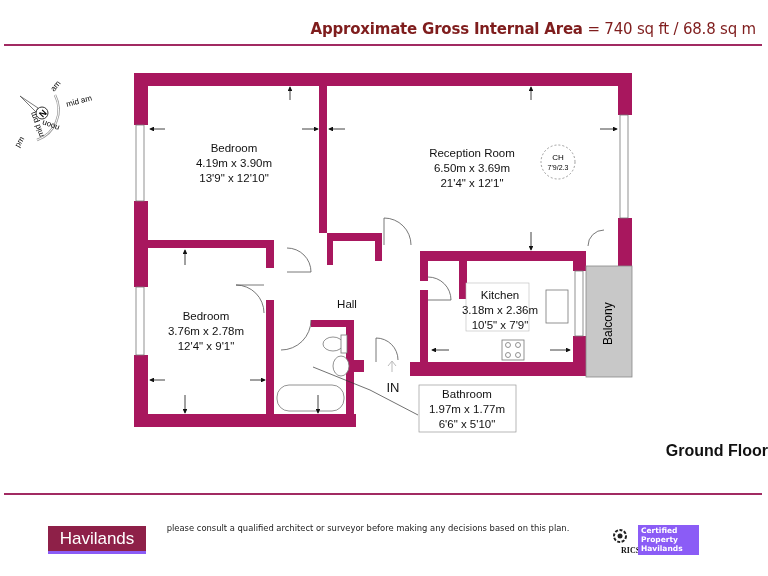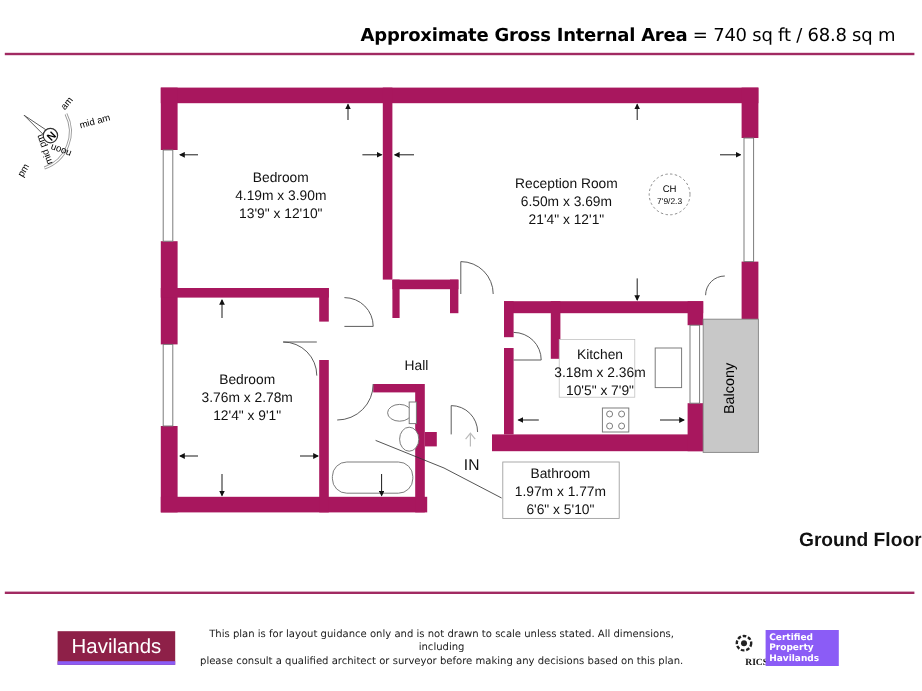--- a/index.html
+++ b/index.html
@@ -1,19 +1,19 @@
 <!DOCTYPE html>
 <html><head>
 <meta charset="utf-8">
 <style>
   html, body { margin:0; padding:0; background:#ffffff; }
   body { width:768px; height:576px; position:relative; overflow:hidden; font-family:"Liberation Sans", sans-serif; color:#111; }
   .header { position:absolute; left:0; top:0; width:768px; height:46px; }
   .address { position:absolute; left:5px; top:20px; font-size:15px; font-weight:bold; color:#111; font-family:"DejaVu Sans", sans-serif; letter-spacing:-0.2px; }
-  .area { position:absolute; right:22px; top:20px; font-size:15px; color:#000000; font-family:"DejaVu Sans", sans-serif; white-space:nowrap; letter-spacing:-0.2px; }
+  .area { position:absolute; right:12px; top:20px; font-size:15px; color:#7f1d1d; font-family:"DejaVu Sans", sans-serif; white-space:nowrap; letter-spacing:-0.2px; }
   .area b { font-weight:bold; }
   .rule { position:absolute; left:4px; width:758px; height:2px; background:#a12a62; }
   .plan { position:absolute; left:0; top:50px; width:768px; height:430px; }
   .plan svg { position:absolute; left:0; top:0; }
   .floor-label { position:absolute; left:0; width:768px; top:442px; text-align:right; font-size:16px; font-weight:bold; color:#111; }
   .footer { position:absolute; left:0; top:500px; width:768px; height:76px; }
   .logo { position:absolute; left:48px; top:526px; width:98px; height:25px; background:#8e2048; color:#fff; font-size:17px; text-align:center; line-height:25px; border-bottom:3px solid #8b5cf6; }
   .disclaimer { position:absolute; left:158px; top:523px; width:420px; font-size:8.4px; line-height:11px; text-align:center; color:#222; font-family:"DejaVu Sans", sans-serif; }
   .rics { position:absolute; left:605px; top:528px; width:30px; text-align:center; }
   .rics-text { font-family:"Liberation Serif", serif; font-weight:bold; font-size:8px; display:block; margin-top:-2px;margin-left:16px; }
@@ -179,21 +179,20 @@
 </svg>
 </div>
 
 <div class="floor-label">Ground Floor</div>
 
 <div class="rule" style="top:493px;"></div>
 
 <div class="footer"></div>
 <div class="logo">Havilands</div>
 <div class="disclaimer">
-  <div>This plan is for layout guidance only and is not drawn to scale unless stated. All dimensions, including</div>
   <div>please consult a qualified architect or surveyor before making any decisions based on this plan.</div>
 </div>
 <div class="rics">
   <svg width="18" height="16" viewBox="0 0 18 16">
     <circle cx="9" cy="8" r="6" fill="none" stroke="#222" stroke-width="2" stroke-dasharray="3,1.5"></circle>
     <circle cx="9" cy="8" r="2.5" fill="#222"></circle>
   </svg>
   <span class="rics-text">RICS</span>
 </div>
 <div class="cpm">

